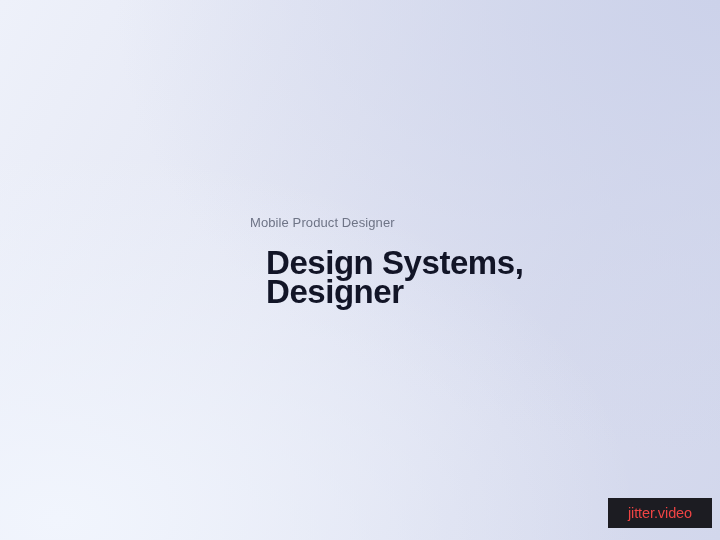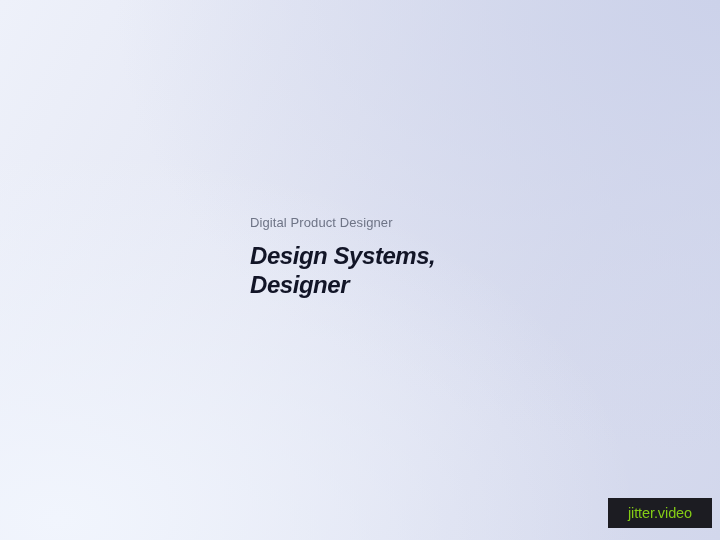--- a/index.html
+++ b/index.html
@@ -37,61 +37,60 @@
     font-size: 13px;
     font-weight: 400;
     line-height: 18px;
     letter-spacing: 0.1px;
     color: #6e7486;
     margin: 0 0 9px 0;
     white-space: nowrap;
   }
 
   .headline {
-    margin: 0;
-    font-size: 24px;
+    margin: 16px;
+    font-size: 33px;
     font-weight: 700;
     line-height: 29px;
     letter-spacing: -0.45px;
     color: #121527;
-    font-style: italic;
   }
 
   .headline .line {
     display: block;
     white-space: nowrap;
   }
 
   .watermark {
     position: absolute;
     left: 608px;
     top: 498px;
     width: 104px;
     height: 30px;
     background: #1c1c22;
     display: flex;
     align-items: center;
     justify-content: center;
   }
 
   .watermark-label {
-    color: #84cc16;
+    color: #ef4444;
     font-size: 14.5px;
     font-weight: 500;
     letter-spacing: -0.1px;
     line-height: 1;
   }
 </style>
 </head>
 <body>
 
 <div class="slide">
 
   <div class="text-block">
-    <p class="eyebrow">Digital Product Designer</p>
+    <p class="eyebrow">Mobile Product Designer</p>
 
     <h1 class="headline">
       <span class="line">Design Systems,</span>
       <span class="line">Designer</span>
     </h1>
   </div>
 
   <div class="watermark">
     <span class="watermark-label">jitter.video</span>
   </div>

